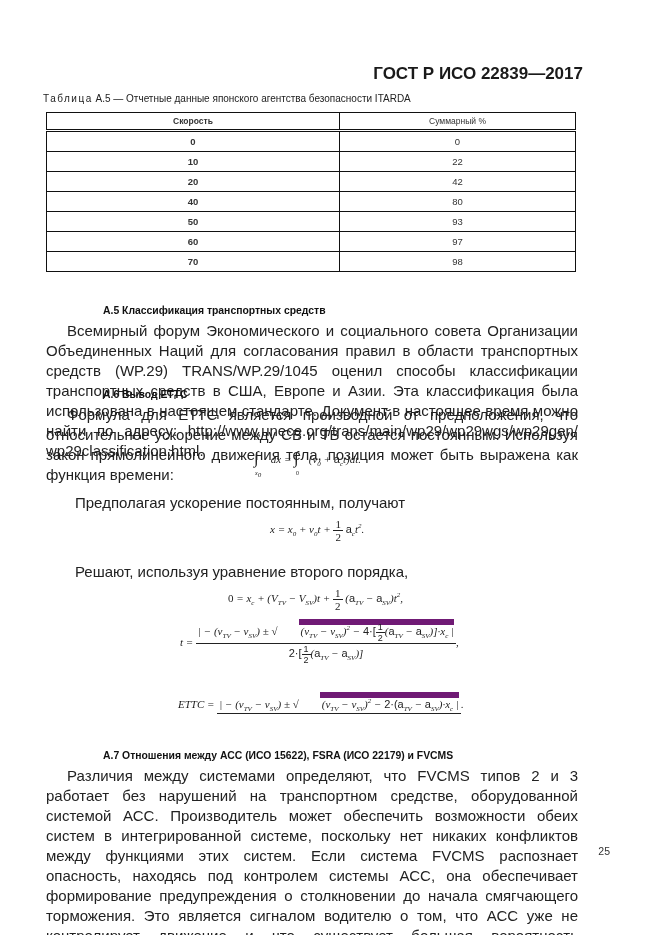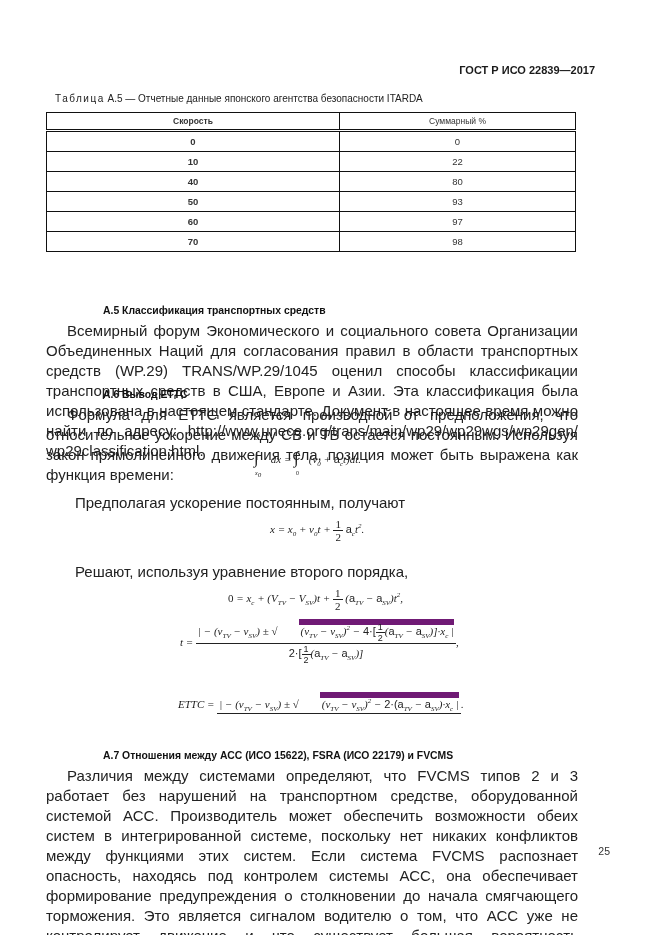--- a/index.html
+++ b/index.html
@@ -1,21 +1,21 @@
 <!DOCTYPE html>
 <html><head>
 <meta charset="utf-8">
 <style>
   html, body { margin: 0; padding: 0; background: #ffffff; }
   body { width: 661px; height: 935px; position: relative; overflow: hidden;
          font-family: "Liberation Sans", "DejaVu Sans", sans-serif; color: #1a1a1a; }
   .abs { position: absolute; }
-  .doc-code { left: 0; top: 64px; width: 583px; text-align: right; font-weight: bold; font-size: 11px; padding-left: 12px; }
+  .doc-code { left: 0; top: 64px; width: 583px; text-align: right; font-weight: bold; font-size: 17px; }
   .table-caption { left: 43px; top: 93px; font-size: 10px; color: #222; }
-  .table-caption .spaced { letter-spacing: 1.5px; margin-left: 12px; }
+  .table-caption .spaced { letter-spacing: 1.5px; }
   table.data { position: absolute; left: 46px; top: 112px; width: 530px; border-collapse: collapse; font-size: 9.5px; color: #333; }
   table.data th, table.data td { border: 1px solid #111; text-align: center; height: 19px; padding: 0; font-weight: normal; }
   table.data th { font-size: 8.5px; height: 16px; border-bottom: 3px double #111; }
   table.data th:first-child, table.data td:first-child { width: 292px; font-weight: bold; }
   .text { font-size: 15px; line-height: 20px; text-align: justify; color: #222; }
   .h { font-weight: bold; font-size: 10.4px; color: #111; margin-left: 28px; }
   .indent { text-indent: 21px; }
   .lastline { text-align-last: left; }
   .formula { font-family: "Liberation Serif", "DejaVu Serif", serif; font-style: italic; font-size: 11px; color: #222; white-space: nowrap; }
   .formula .up { font-style: normal; font-family: "Liberation Sans", sans-serif; }
@@ -43,20 +43,24 @@
     </tr>
   </thead>
   <tbody>
     <tr>
         <td>0</td>
         <td>0</td>
       </tr>
     <tr>
         <td>10</td>
         <td>22</td>
+      </tr>
+    <tr>
+        <td>20</td>
+        <td>42</td>
       </tr>
     <tr>
         <td>40</td>
         <td>80</td>
       </tr>
     <tr>
         <td>50</td>
         <td>93</td>
       </tr>
     <tr>

